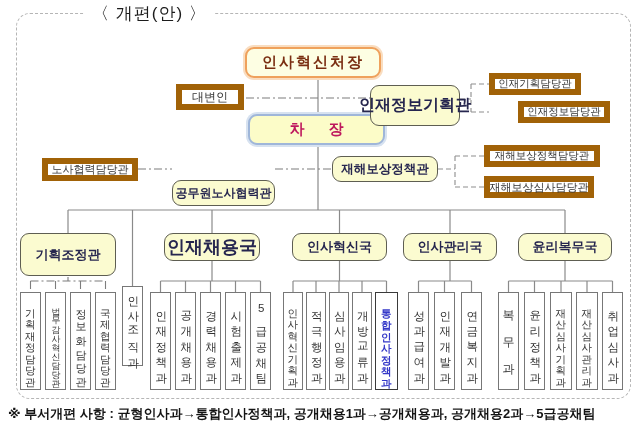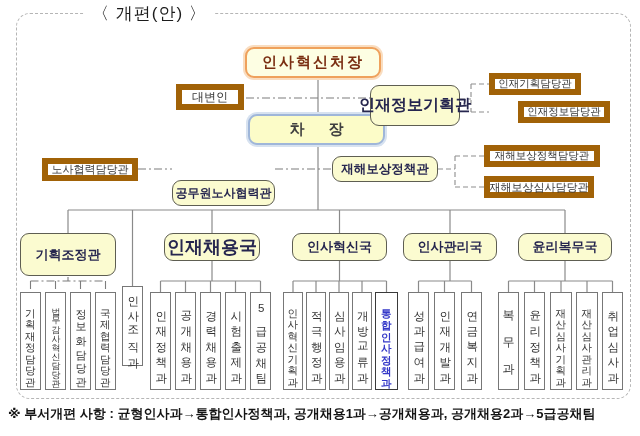--- a/index.html
+++ b/index.html
@@ -21,21 +21,21 @@
   .head-box {
     left: 245px; top: 47px; width: 136px; height: 31px;
     background: #fdfee3; border: 2.5px solid #efa15c; border-radius: 9px;
     box-shadow: 0 0 0 2px #f9ddc0;
     font-size: 15px; font-weight: bold; color: #7a2e12; letter-spacing: 2px;
   }
   .deputy-box {
     left: 248px; top: 114px; width: 137px; height: 31px;
     background: #fcfcc8; border: 2.5px solid #9fb6d9; border-radius: 9px;
     box-shadow: 0 0 0 2px #d7e2f0;
-    font-size: 15px; font-weight: bold; color: #404040; letter-spacing: 10px; text-indent: 10px;
+    font-size: 15px; font-weight: bold; color: #be185d; letter-spacing: 10px; text-indent: 10px;
   }
   .ybox {
     background: #fbfbd0; border: 1.4px solid #5e5e52; border-radius: 9px;
     font-weight: bold; color: #26264f;
   }
   .plain {
     border: 6px solid #a16207; color: #333;
   }
   .vbox {
     position: absolute; top: 292px; height: 98px; width: 21px;

